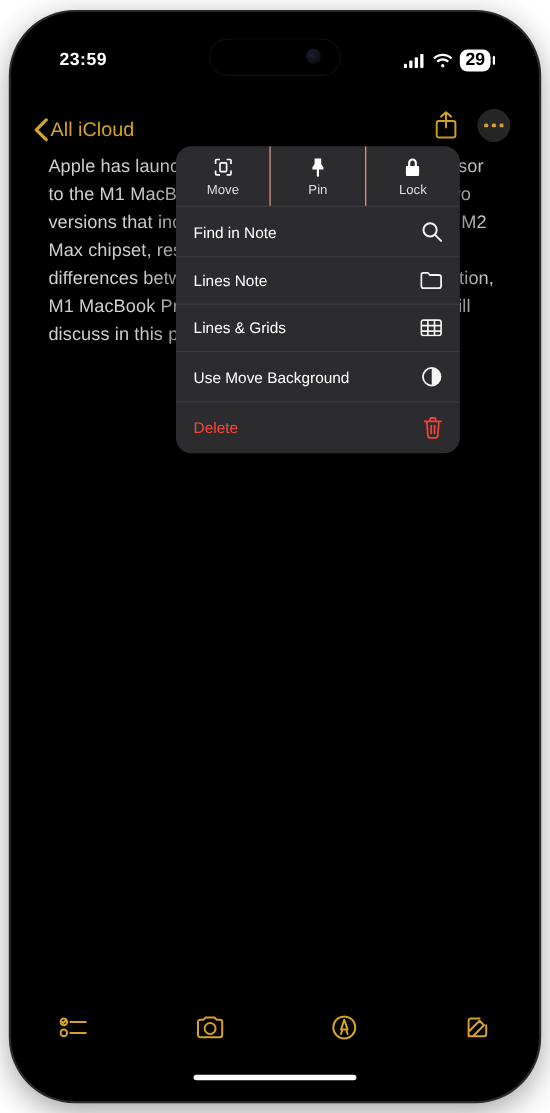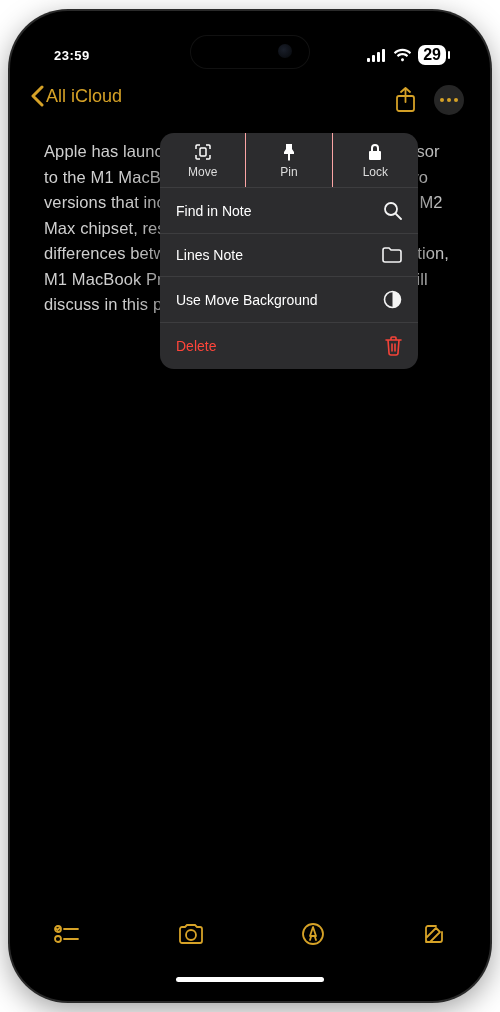--- a/index.html
+++ b/index.html
@@ -58,38 +58,38 @@
     top: 0;
     left: 0;
     right: 0;
     height: 58px;
     display: flex;
     align-items: center;
     justify-content: space-between;
     padding: 10px 34px 0 34px;
     z-index: 40;
   }
-  .time { font-size: 13px; font-weight: 600; letter-spacing: 0.5px; }
+  .time { font-size: 16px; font-weight: 600; letter-spacing: 0.5px; }
   .status-right { display: flex; align-items: center; gap: 6px; }
   .status-right svg { display: block; }
   .battery {
     display: inline-flex; align-items: center; gap: 2px;
     background: #fff; color: #000; border-radius: 7px;
     padding: 1px 5px; font-size: 16px; font-weight: 700;
     position: relative;
   }
   .battery::after { content: ""; width: 2px; height: 8px; background:#fff; position: absolute; right:-4px; top:50%; transform:translateY(-50%); border-radius: 1px; }
   
   .navbar {
     position: absolute;
     top: 64px;
     left: 0; right: 0;
     height: 44px;
     display: flex;
-    align-items: flex-start;
+    align-items: flex-end;
     justify-content: space-between;
     padding: 0 16px 0 10px;
   }
   .back {
     display: flex; align-items: center; gap: 2px;
     color: #d6a227;
     font-size: 18px;
   }
   .back svg { stroke: #d6a227; }
   .nav-right { display: flex; align-items: center; gap: 18px; }
@@ -281,20 +281,29 @@
       </div>
       <div class="pop-row">
         <span>Lines Note</span>
         <span class="ic">
           <svg width="20" height="16" viewBox="0 0 20 16" fill="none" stroke="#fff" stroke-width="1.6">
               <path d="M1 3a2 2 0 0 1 2-2h4l2 2h8a2 2 0 0 1 2 2v8a2 2 0 0 1-2 2H3a2 2 0 0 1-2-2V3z"></path>
             </svg>
         </span>
       </div>
       <div class="pop-row">
+        <span>Lines &amp; Grids</span>
+        <span class="ic">
+          <svg width="20" height="16" viewBox="0 0 20 16" fill="none" stroke="#fff" stroke-width="1.5">
+              <rect x="1" y="1" width="18" height="14" rx="2"></rect>
+              <path d="M1 6h18M1 11h18M7 1v14M13 1v14"></path>
+            </svg>
+        </span>
+      </div>
+      <div class="pop-row">
         <span>Use Move Background</span>
         <span class="ic">
           <svg width="19" height="19" viewBox="0 0 19 19">
               <circle cx="9.5" cy="9.5" r="8" fill="none" stroke="#fff" stroke-width="1.6"></circle>
               <path d="M9.5 1.5a8 8 0 0 1 0 16z" fill="#fff"></path>
             </svg>
         </span>
       </div>
       <div class="pop-row delete">
         <span>Delete</span>

